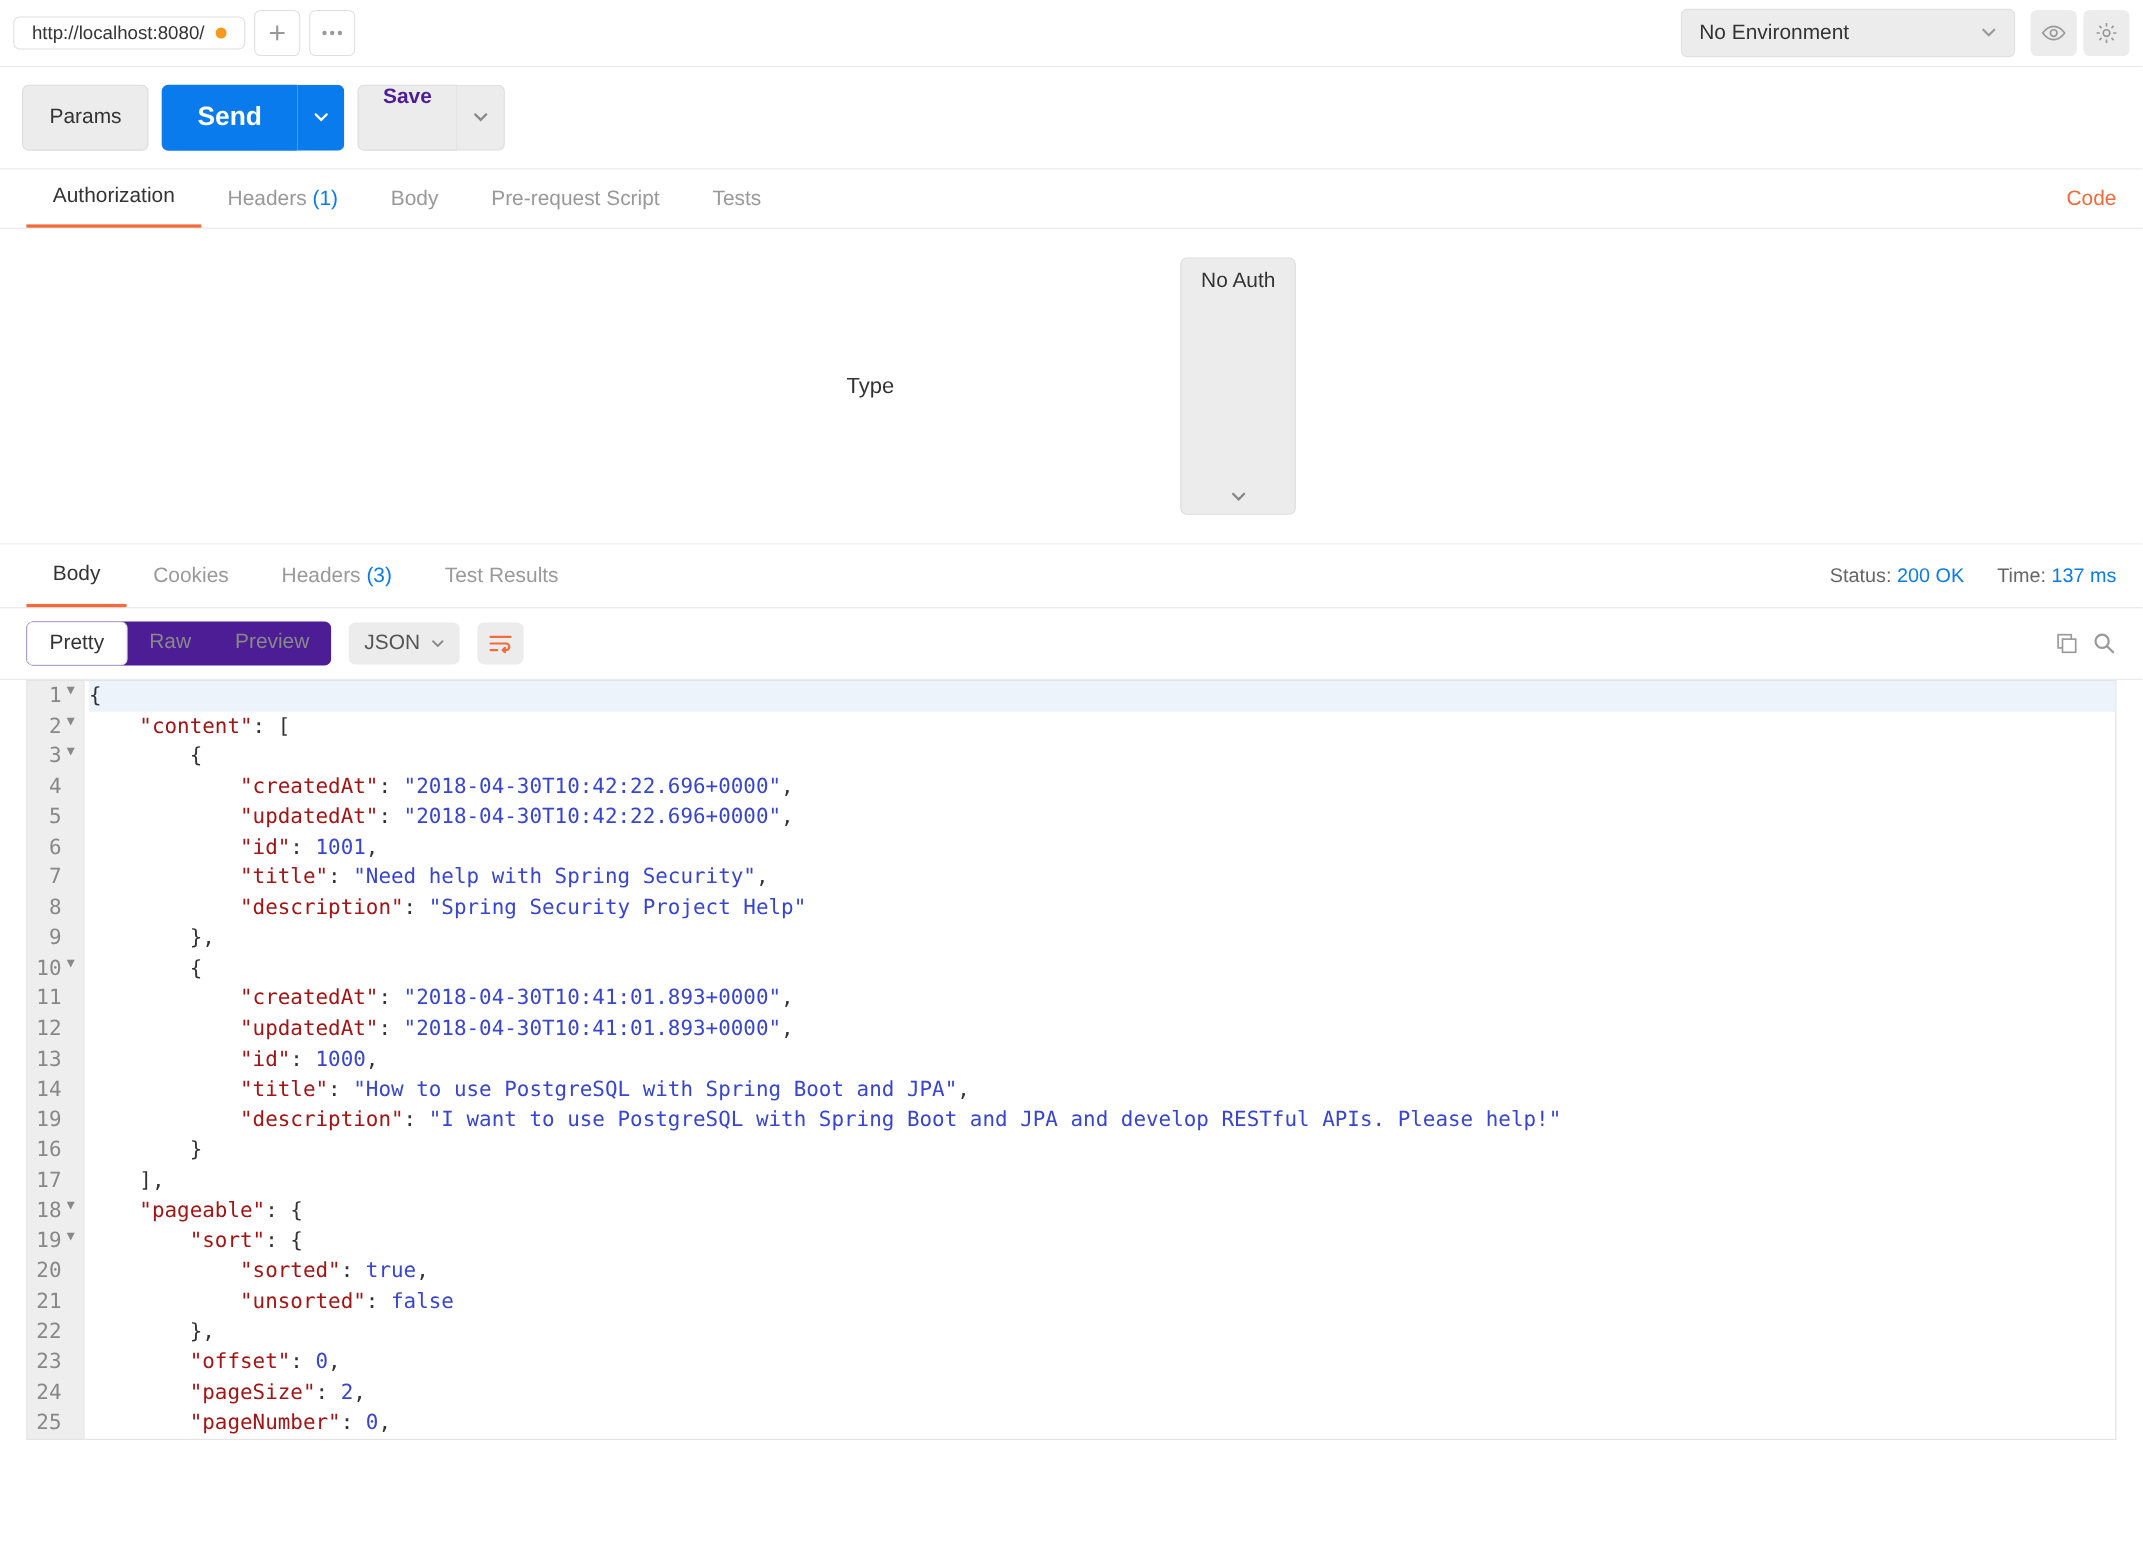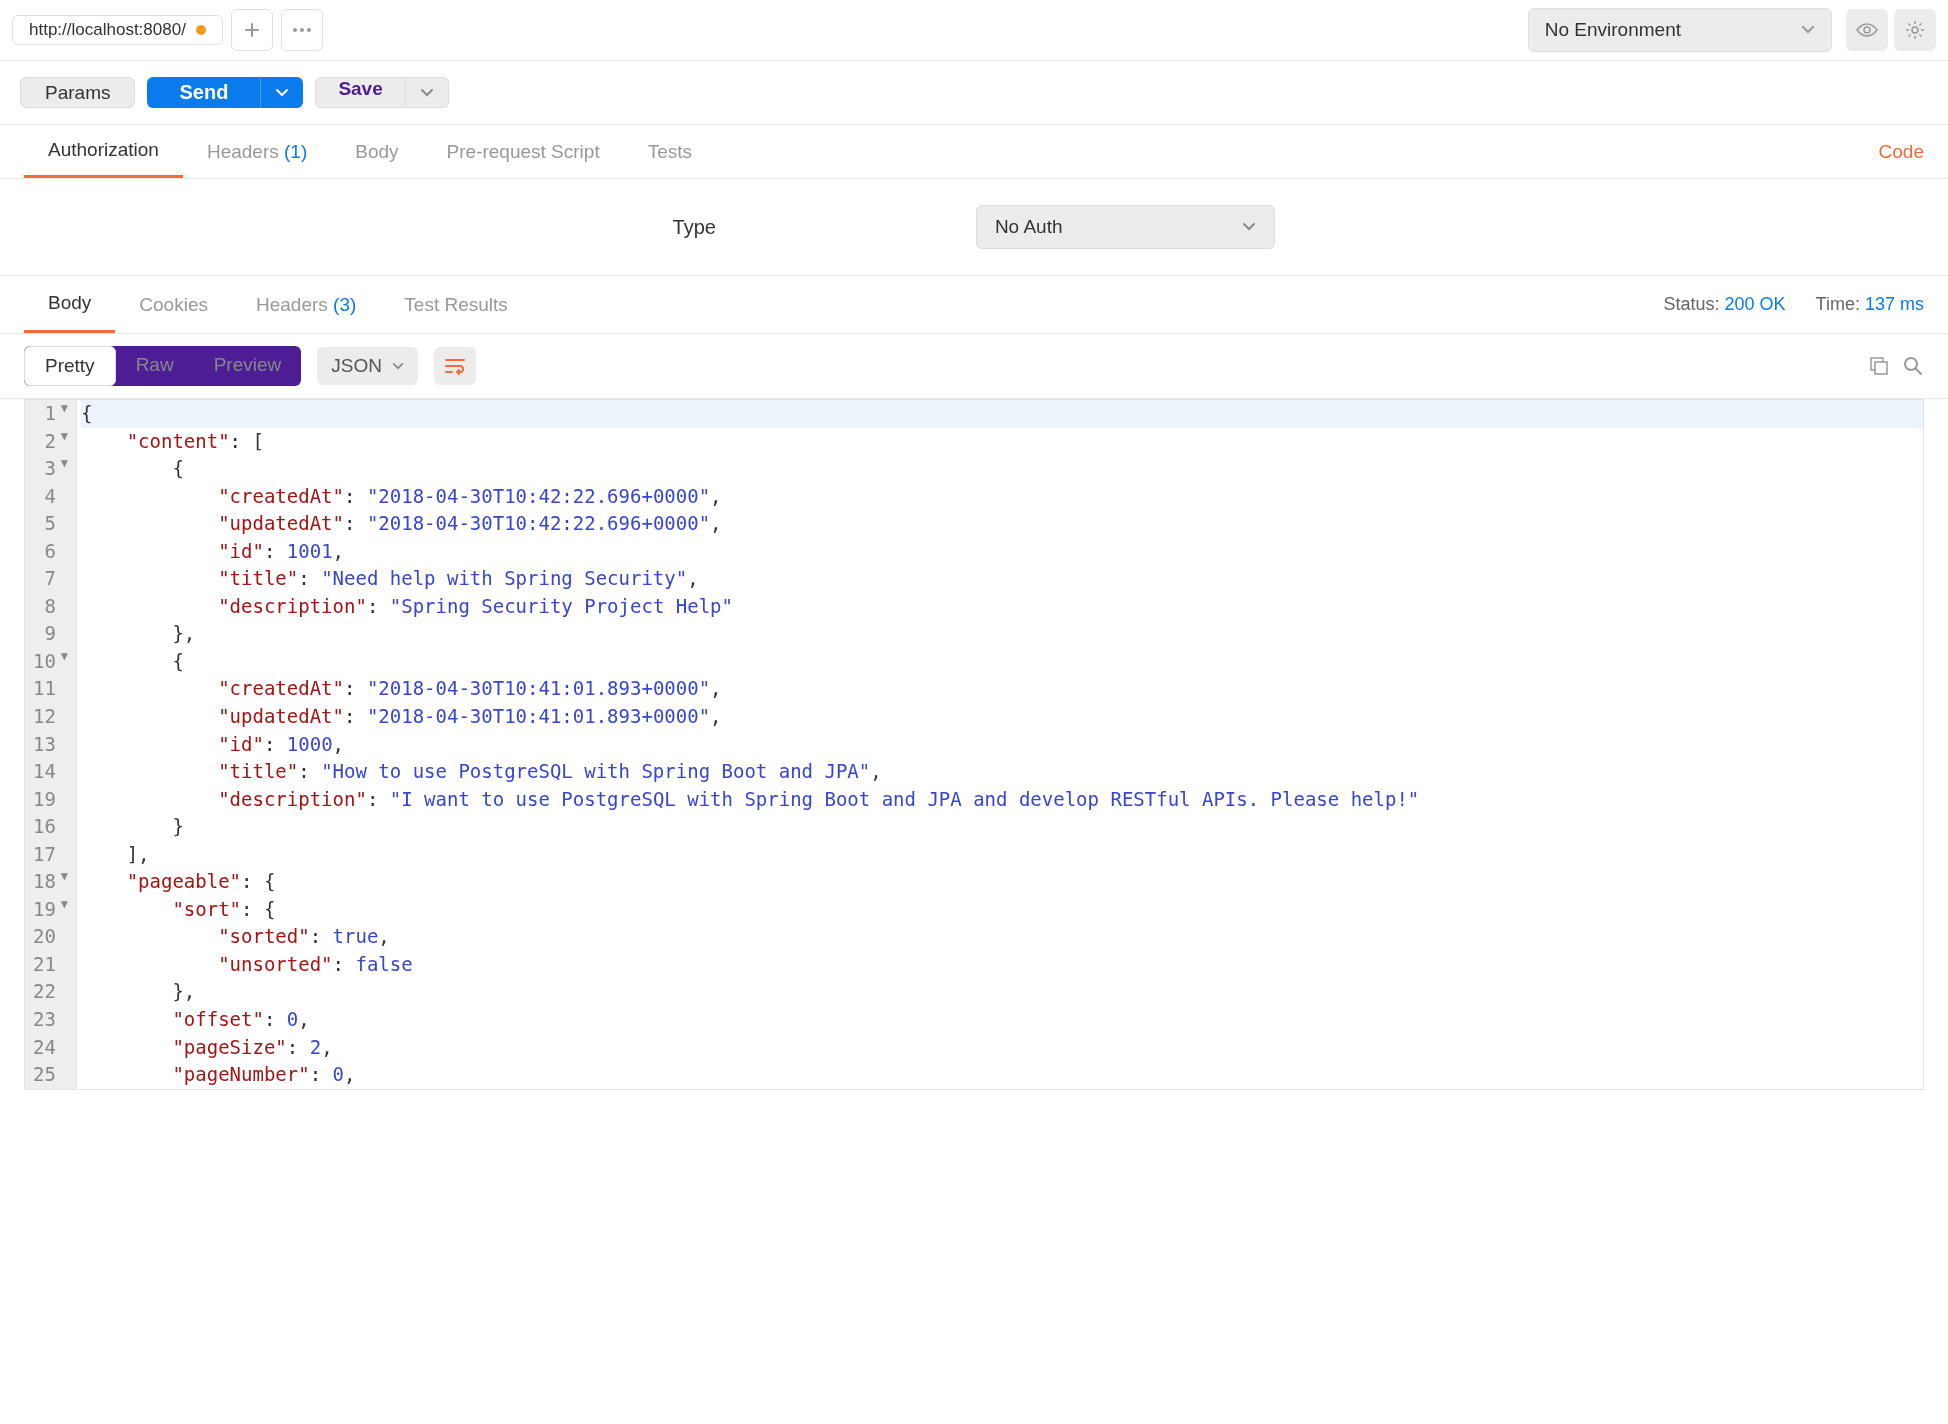--- a/index.html
+++ b/index.html
@@ -16,37 +16,37 @@
 .env-select .chev { color: #888; }
 .top-icon { width: 42px; height: 42px; display: flex; align-items: center; justify-content: center; background: #ececec; border-radius: 6px; color: #888; margin-left: 6px; }
 
 
 .request-bar { display: flex; align-items: stretch; padding: 16px 20px; gap: 12px; border-bottom: 1px solid #e8e8e8; background: #fff; }
 .method-box { display: flex; }
 .method-btn { display: flex; align-items: center; justify-content: center; gap: 12px; background: #ececec; border: 1px solid #ddd; border-radius: 6px 0 0 6px; padding: 0 28px; font-weight: 600; color: #444; }
 .url-input { flex: 1; border: 1px solid #ddd; border-left: none; border-radius: 0 6px 6px 0; padding: 0 16px; font-size: 20px; display: flex; align-items: center; color: #333; }
 .params-btn { background: #ececec; border: 1px solid #ddd; border-radius: 6px; padding: 0 24px; display: flex; align-items: center; color: #333; }
 .send-group { display: flex; }
-.send-btn { background: #097bed; color: #fff; border-radius: 6px 0 0 6px; padding: 4px 32px; display: flex; align-items: center; font-weight: 600; font-size: 20px; }
+.send-btn { background: #097bed; color: #fff; border-radius: 6px 0 0 6px; padding: 16px 32px; display: flex; align-items: center; font-weight: 600; font-size: 24px; }
 .send-drop { background: #097bed; color: #fff; border-radius: 0 6px 6px 0; padding: 0 14px; display: flex; align-items: center; border-left: 1px solid rgba(255,255,255,0.25); }
 .save-group { display: flex; }
 .save-btn { background: #ececec; border: 1px solid #ddd; border-radius: 6px 0 0 6px; padding: 0 22px; display: flex; align-items: flex-start; font-weight: 600; color: #4c1d95; }
 .save-drop { background: #ececec; border: 1px solid #ddd; border-left: none; border-radius: 0 6px 6px 0; padding: 0 14px; display: flex; align-items: center; color: #888; }
 
 
 .req-tabs { display: flex; align-items: center; border-bottom: 1px solid #e8e8e8; padding: 0 24px; }
 .req-tab { padding: 14px 24px; color: #999; cursor: pointer; }
 .req-tab.active { color: #333; border-bottom: 3px solid #f26b3a; font-weight: 500; }
 .req-tab .count { color: #097bed; }
 .req-tabs .code-link { margin-left: auto; color: #f26b3a; }
 
 
 .auth-row { display: flex; align-items: center; padding: 26px 46px; background: #fff; border-bottom: 1px solid #e8e8e8; gap: 260px; justify-content: center; }
 .auth-type-label { color: #333; font-size: 20px; }
-.auth-select { background: #ececec; border: 1px solid #ddd; border-radius: 6px; padding: 10px 18px; display: flex; align-items: center; gap: 180px; color: #333; }
+.auth-select { background: #ececec; border: 1px solid #ddd; border-radius: 6px; padding: 10px 18px; display: flex; align-items: center; gap: 180px; color: #333; flex-direction: column; }
 
 
 .resp-tabs { display: flex; align-items: center; border-bottom: 1px solid #e8e8e8; padding: 0 24px; background: #fff; }
 .resp-tab { padding: 16px 24px; color: #999; cursor: pointer; }
 .resp-tab.active { color: #333; border-bottom: 3px solid #f26b3a; font-weight: 500; }
 .resp-tab .count { color: #097bed; }
 .resp-meta { margin-left: auto; display: flex; gap: 30px; font-size: 18px; }
 .resp-meta .label { color: #666; }
 .resp-meta .value { color: #097bed; }
 

